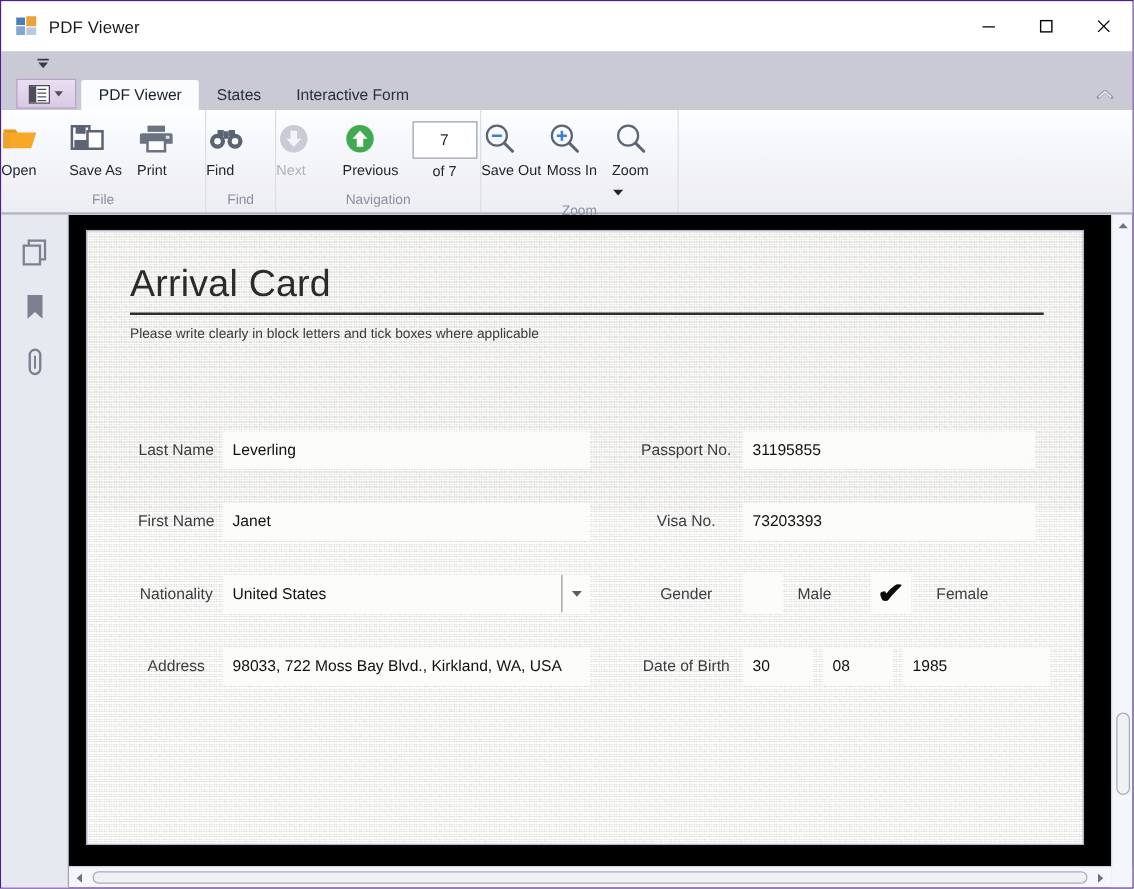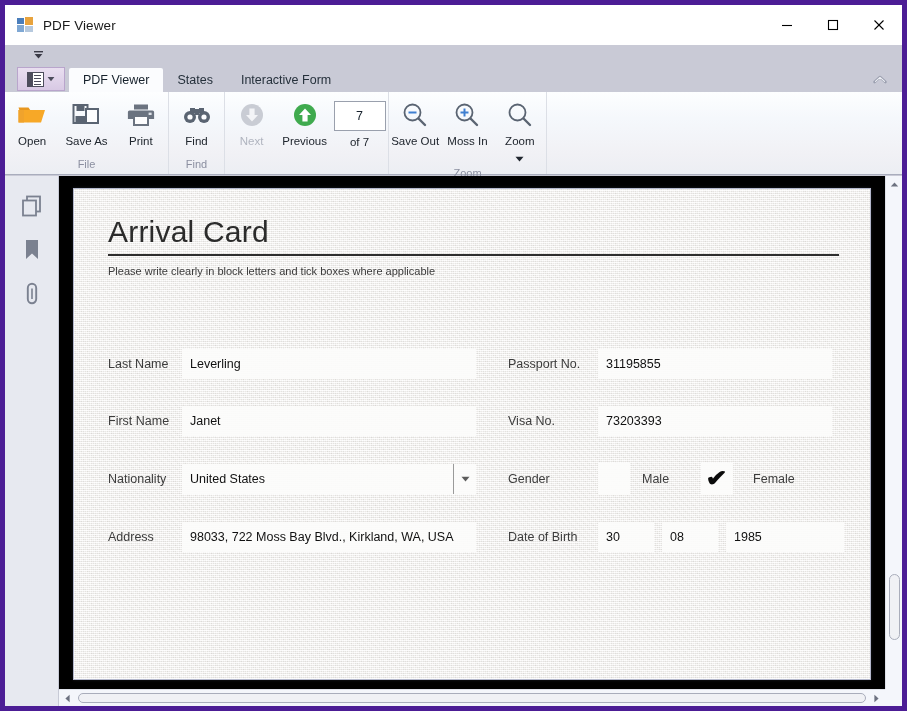--- a/index.html
+++ b/index.html
@@ -10,21 +10,21 @@
   body {
     font-family: "Liberation Sans", sans-serif;
     -webkit-font-smoothing: antialiased;
   }
   #app {
     position: relative;
     width: 907px;
     height: 711px;
     overflow: hidden;
     box-sizing: border-box;
-    border: 5px solid #4c1d95;
+    border: 1px solid #4c1d95;
     background: #eef0f5;
   }
 
   
   .titlebar {
     height: 40px;
     background: #ffffff;
     display: flex;
     align-items: center;
     box-sizing: border-box;
@@ -175,21 +175,21 @@
     height: 17px;
     line-height: 15px;
     text-align: center;
     font-size: 11px;
     color: #8b8fa0;
   }
   .cmd {
     width: 56px;
     display: flex;
     flex-direction: column;
-    align-items: center;
+    align-items: flex-start;
     padding-top: 3px;
     cursor: default;
   }
   .cmd .ico {
     height: 32px;
     display: flex;
     align-items: center;
     justify-content: center;
   }
   .cmd .lbl {
@@ -299,21 +299,21 @@
 
   .form-grid {
     position: absolute;
     left: 34px;
     top: 160px;
     right: 30px;
     display: grid;
     grid-template-columns: 400px 1fr;
     row-gap: 27px;
   }
-  .frow { display: flex; align-items: center; }
+  .frow { display: flex; align-items: center; text-align: center; }
   .flabel {
     font-size: 12.5px;
     color: #3c3c3c;
     white-space: nowrap;
   }
   .col-l .flabel { width: 74px; flex: none; }
   .col-r .flabel { width: 90px; flex: none; }
 
   .finput {
     height: 30px;
@@ -566,20 +566,21 @@
                 <path d="M14 7.4 L20 14 H16.6 V20.4 H11.4 V14 H8 Z" fill="#ffffff"></path>
               </svg>
             </span>
             <span class="lbl">Previous</span>
           </div>
           <div class="pagebox-wrap">
             <div class="pagebox">7</div>
             <div class="pagecount">of 7</div>
           </div>
         </div>
+        <div class="group-label">Navigation</div>
       </div>
 
       <div class="group" style="width:158px">
         <div class="group-items">
           <div class="cmd">
             <span class="ico">
               <svg width="30" height="28" viewBox="0 0 30 28">
                 <circle cx="12.5" cy="11.5" r="8" fill="none" stroke="#5a6472" stroke-width="1.8"></circle>
                 <line x1="18.5" y1="17.5" x2="25" y2="24" stroke="#5a6472" stroke-width="2.4" stroke-linecap="round"></line>
                 <line x1="8.5" y1="11.5" x2="16.5" y2="11.5" stroke="#3f7fd0" stroke-width="2"></line>

